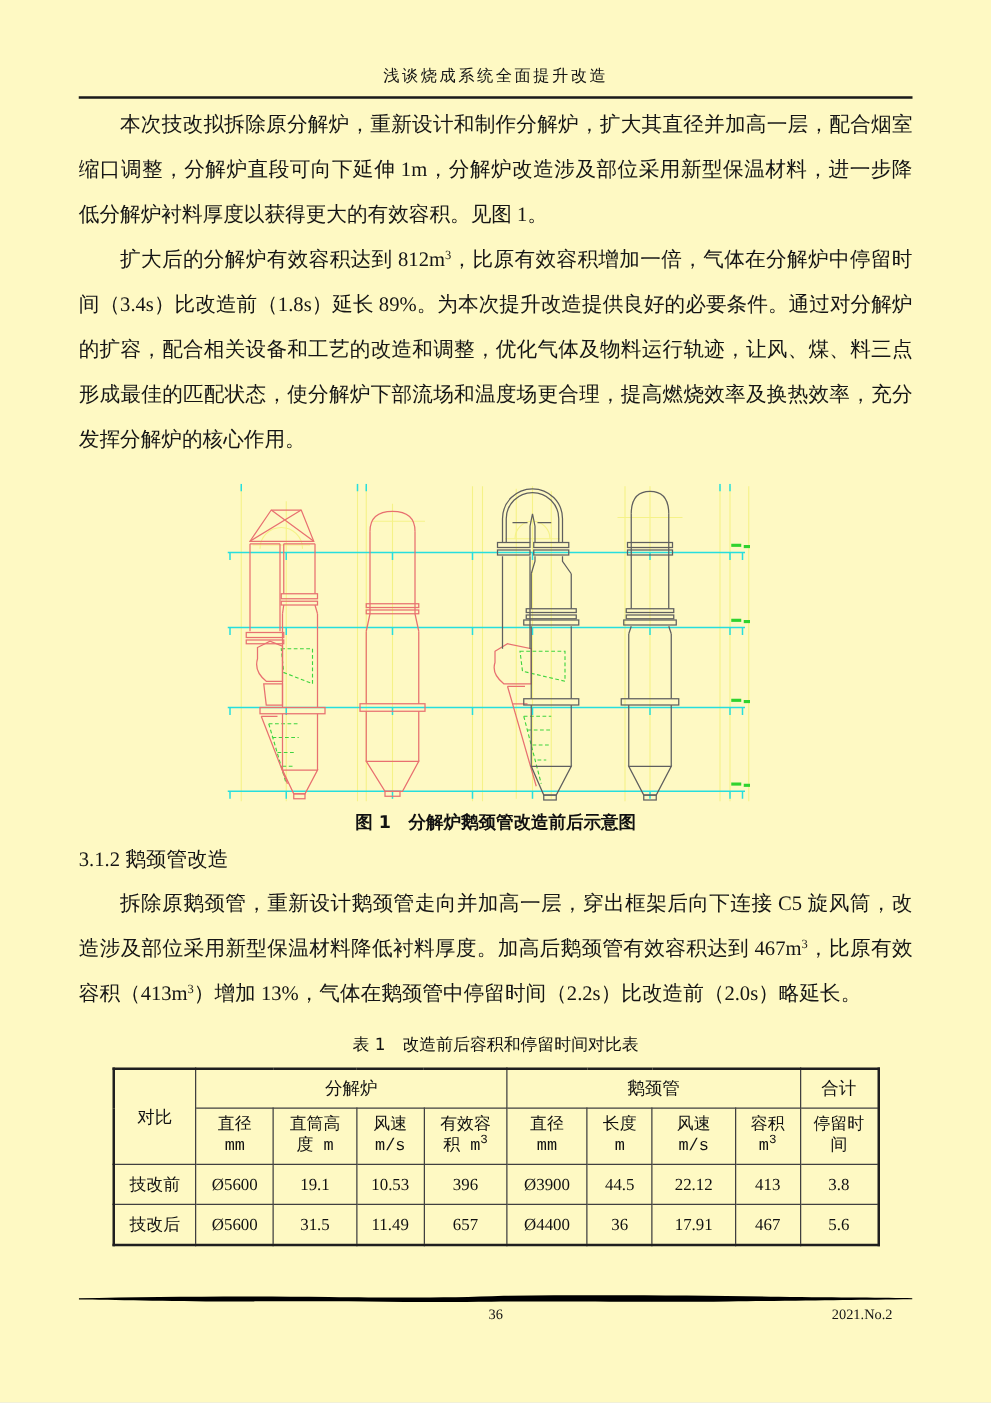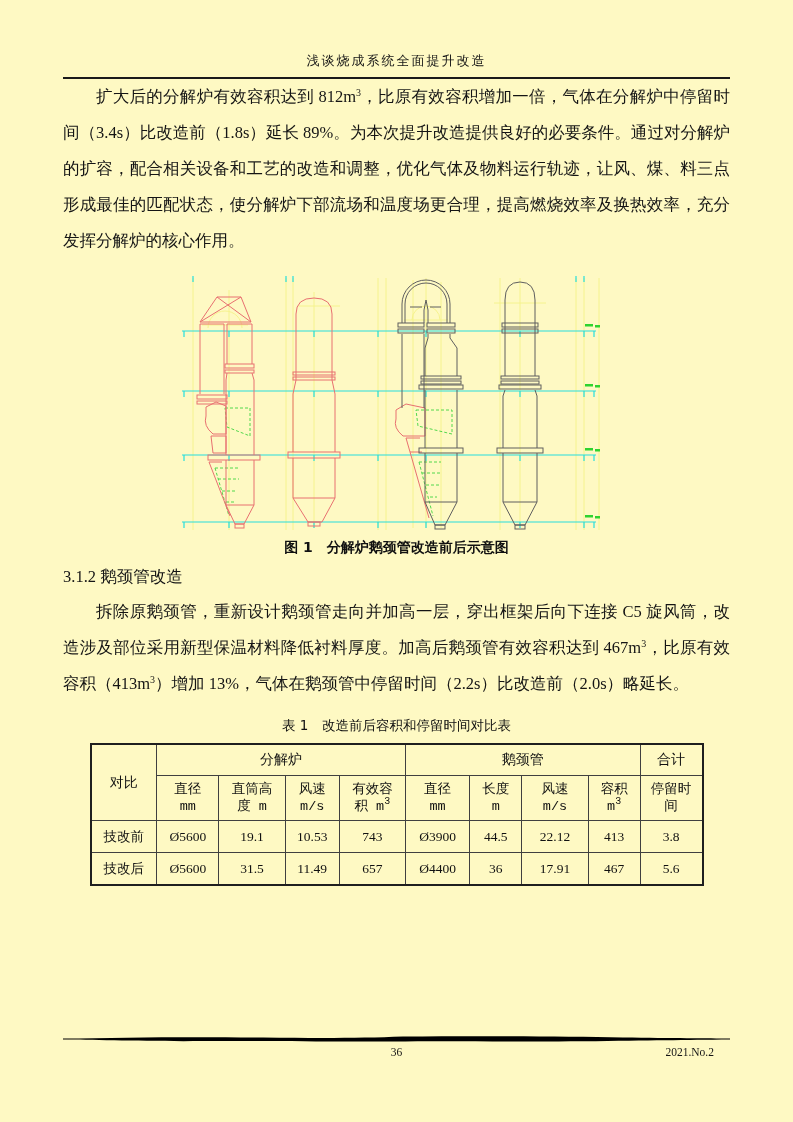--- a/index.html
+++ b/index.html
@@ -49,20 +49,21 @@
 </head>
 <body>
 
 <div class="page">
 
   <div class="content">
     <div class="header">
       <div class="header-title">浅谈烧成系统全面提升改造</div>
     </div>
 
+    <p class="para first"><span>本次技改拟拆除原分解炉，重新设计和制作分解炉，扩大其直径并加高一层，配合烟室缩口调整，分解炉直段可向下延伸 1m，分解炉改造涉及部位采用新型保温材料，进一步降低分解炉衬料厚度以获得更大的有效容积。见图 1。</span></p>
 
     <p class="para"><span>扩大后的分解炉有效容积达到 812m</span><sup class="s">3</sup><span>，比原有效容积增加一倍，气体在分解炉中停留时间（3.4s）比改造前（1.8s）延长 89%。为本次提升改造提供良好的必要条件。通过对分解炉的扩容，配合相关设备和工艺的改造和调整，优化气体及物料运行轨迹，让风、煤、料三点形成最佳的匹配状态，使分解炉下部流场和温度场更合理，提高燃烧效率及换热效率，充分发挥分解炉的核心作用。</span></p>
 
     <div class="figure">
       <svg viewBox="0 0 430 260" width="430" height="260">
 
         <g stroke="#f5f288" stroke-width="0.9" fill="none">
           <line x1="11" y1="2" x2="11" y2="254"></line>
             <line x1="47" y1="14" x2="47" y2="254"></line>
           <line x1="104" y1="2" x2="104" y2="254"></line>
@@ -248,21 +249,21 @@
         <td>
               <span class="shl">停留时</span>
               <span class="shl"><span>间</span><sup class="s"></sup></span>
             </td>
       </tr>
       <tr class="dr">
         <td>技改前</td>
         <td>Ø5600</td>
         <td>19.1</td>
         <td>10.53</td>
-        <td>743</td>
+        <td>396</td>
         <td>Ø3900</td>
         <td>44.5</td>
         <td>22.12</td>
         <td>413</td>
         <td>3.8</td>
       </tr>
       <tr class="dr">
         <td>技改后</td>
         <td>Ø5600</td>
         <td>31.5</td>

